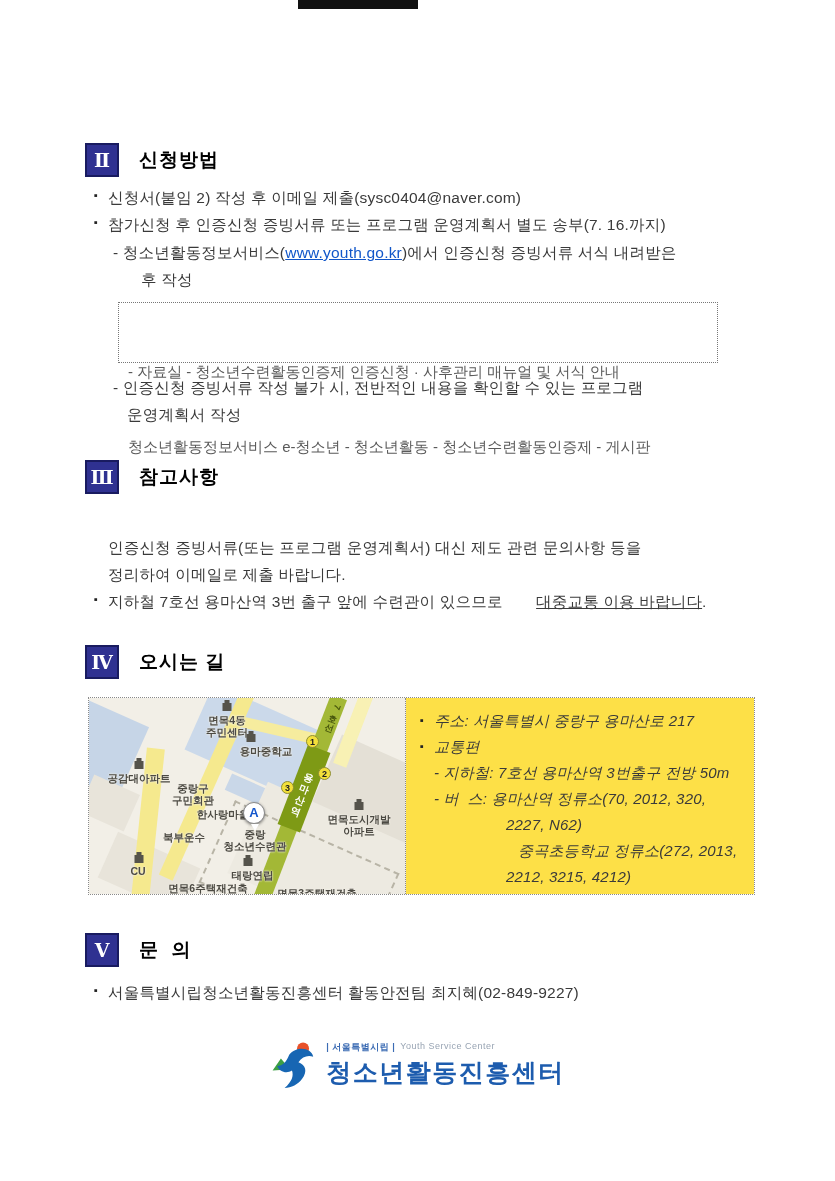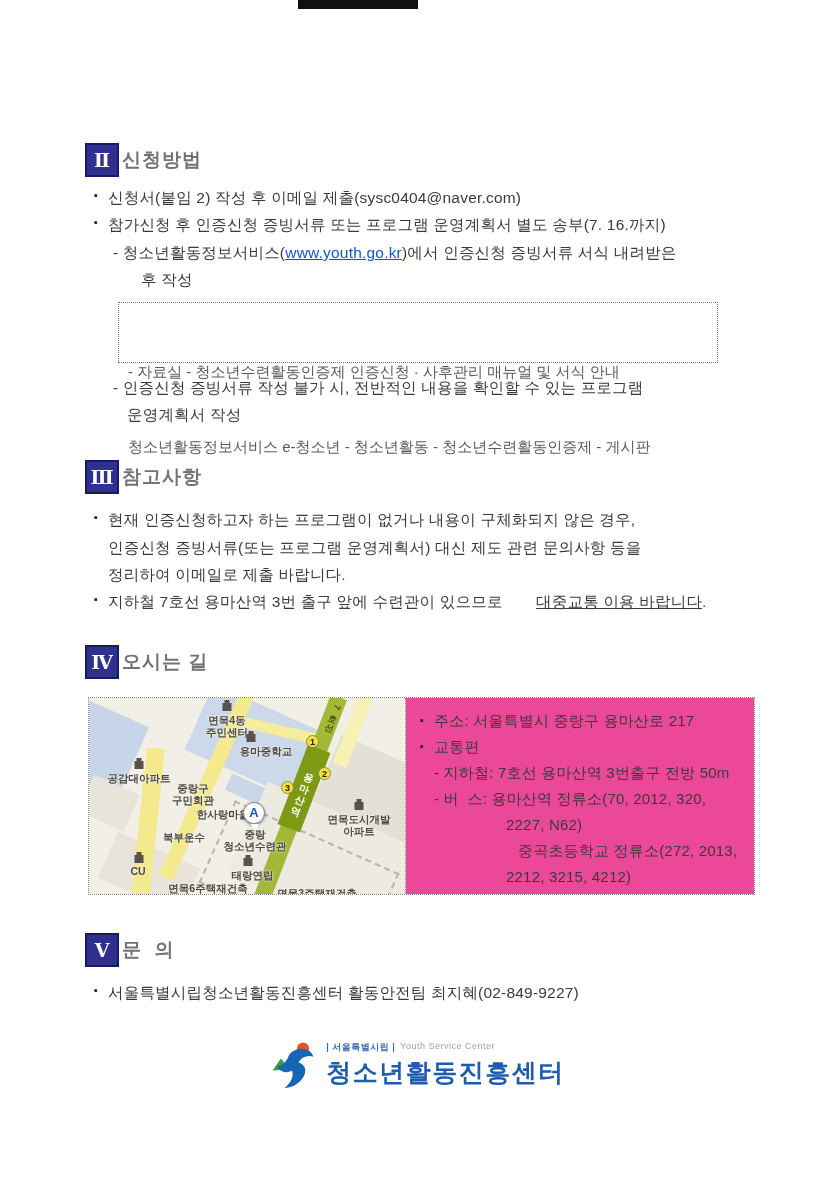--- a/index.html
+++ b/index.html
@@ -12,21 +12,21 @@
   
   .artifact { position:absolute; left:298px; top:0; width:120px; height:9px; background:#111; }
 
   
   .sec { position:absolute; display:flex; align-items:center; }
   .sec-num {
     width:34px; height:34px; background:#2f3191; border:2px solid #191b60;
     color:#fff; font-weight:bold; font-size:19px; display:flex;
     align-items:center; justify-content:center; font-family:"Liberation Serif","DejaVu Serif",serif;
   }
-  .sec-title { margin-left:3px; font-size:19px; font-weight:bold; color:#737373; letter-spacing:1px; white-space:pre; }
+  .sec-title { margin-left:20px; font-size:19px; font-weight:bold; color:#000000; letter-spacing:1px; white-space:pre; }
 
   
   .line {
     position:absolute; font-size:15.5px; color:#3a3a3a; white-space:pre; letter-spacing:0.2px;
   }
   .bullet::before { content:"▪"; position:absolute; left:-14px; top:1px; font-size:11px; color:#222; }
   .link { color:#1156c9; text-decoration:underline; }
   .ul { text-decoration:underline;padding-left:29px; }
 
   
@@ -39,21 +39,21 @@
 
   
   .dir {
     position:absolute; left:88px; top:697px; width:667px; height:198px;
     border:1px dotted #8a8a8a; display:flex;
   }
   .mapcell {
     position:relative; width:317px; height:100%; border-right:1px dotted #8a8a8a;
     background:#f2efe7; overflow:hidden;
   }
-  .infocell { position:relative; flex:1; background:#ec4899; }
+  .infocell { position:relative; flex:1; background:#fde047;font-style:italic; }
   .mline { position:absolute; font-size:15px; color:#3a3a3a; white-space:pre; letter-spacing:0.2px; }
   .mline.bullet::before { top:2px; }
 
   
   .road { position:absolute; }
   .block { position:absolute; }
   .mlabel {
     position:absolute; transform:translateX(-50%); font-size:10.5px; font-weight:bold;
     color:#4c4a43; text-align:center; line-height:12px; white-space:pre;
     text-shadow:0 0 2px #f2efe7, 0 0 2px #f2efe7;
@@ -118,21 +118,20 @@
     <div>청소년활동정보서비스 e-청소년 - 청소년활동 - 청소년수련활동인증제 - 게시판</div>
   </div>
 
   <div class="line" style="left:113px; top:378px;">- 인증신청 증빙서류 작성 불가 시, 전반적인 내용을 확인할 수 있는 프로그램</div>
   <div class="line" style="left:127px; top:405px;">운영계획서 작성</div>
 
   <div class="sec" style="left:85px; top:460px;">
     <div class="sec-num">Ⅲ</div>
     <div class="sec-title">참고사항</div>
   </div>
-  <div class="line bullet" style="left:108px; top:510px;">현재 인증신청하고자 하는 프로그램이 없거나 내용이 구체화되지 않은 경우,</div>
   <div class="line" style="left:108px; top:565px;">정리하여 이메일로 제출 바랍니다.</div>
   <div class="line" style="left:108px; top:538px;">인증신청 증빙서류(또는 프로그램 운영계획서) 대신 제도 관련 문의사항 등을</div>
   <div class="line bullet" style="left:108px; top:592px;"><span>지하철 7호선 용마산역 3번 출구 앞에 수련관이 있으므로 </span><span class="ul">대중교통 이용 바랍니다</span><span>.</span></div>
 
   <div class="sec" style="left:85px; top:645px;">
     <div class="sec-num">Ⅳ</div>
     <div class="sec-title">오시는 길</div>
   </div>
 
   <div class="dir">

